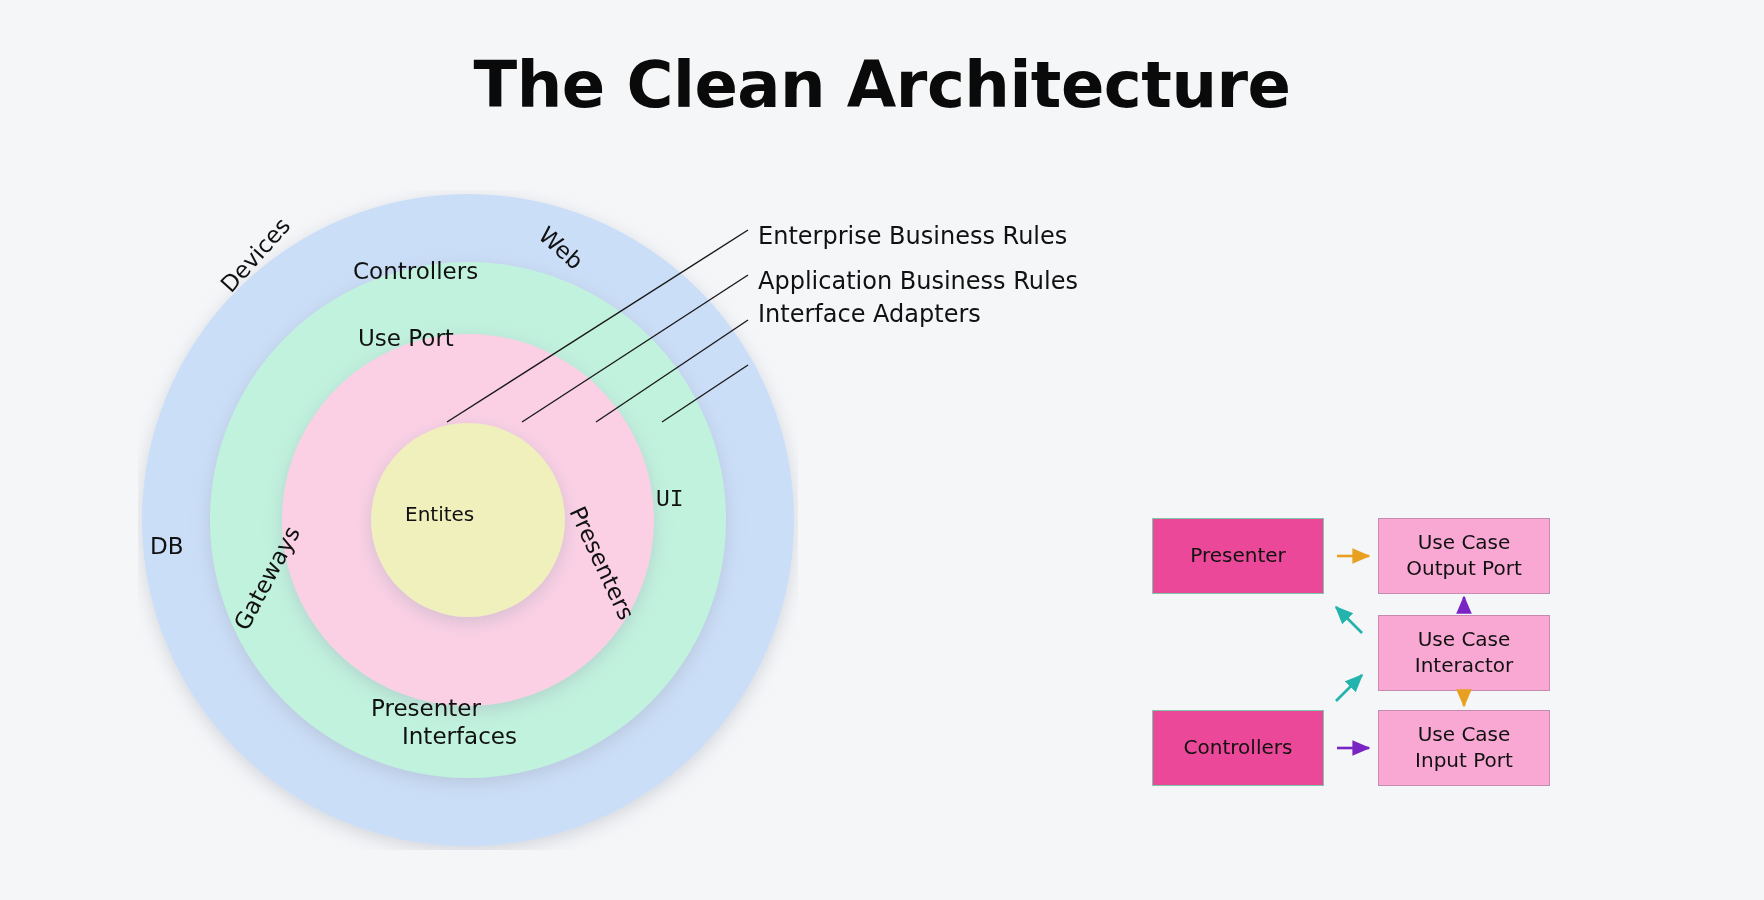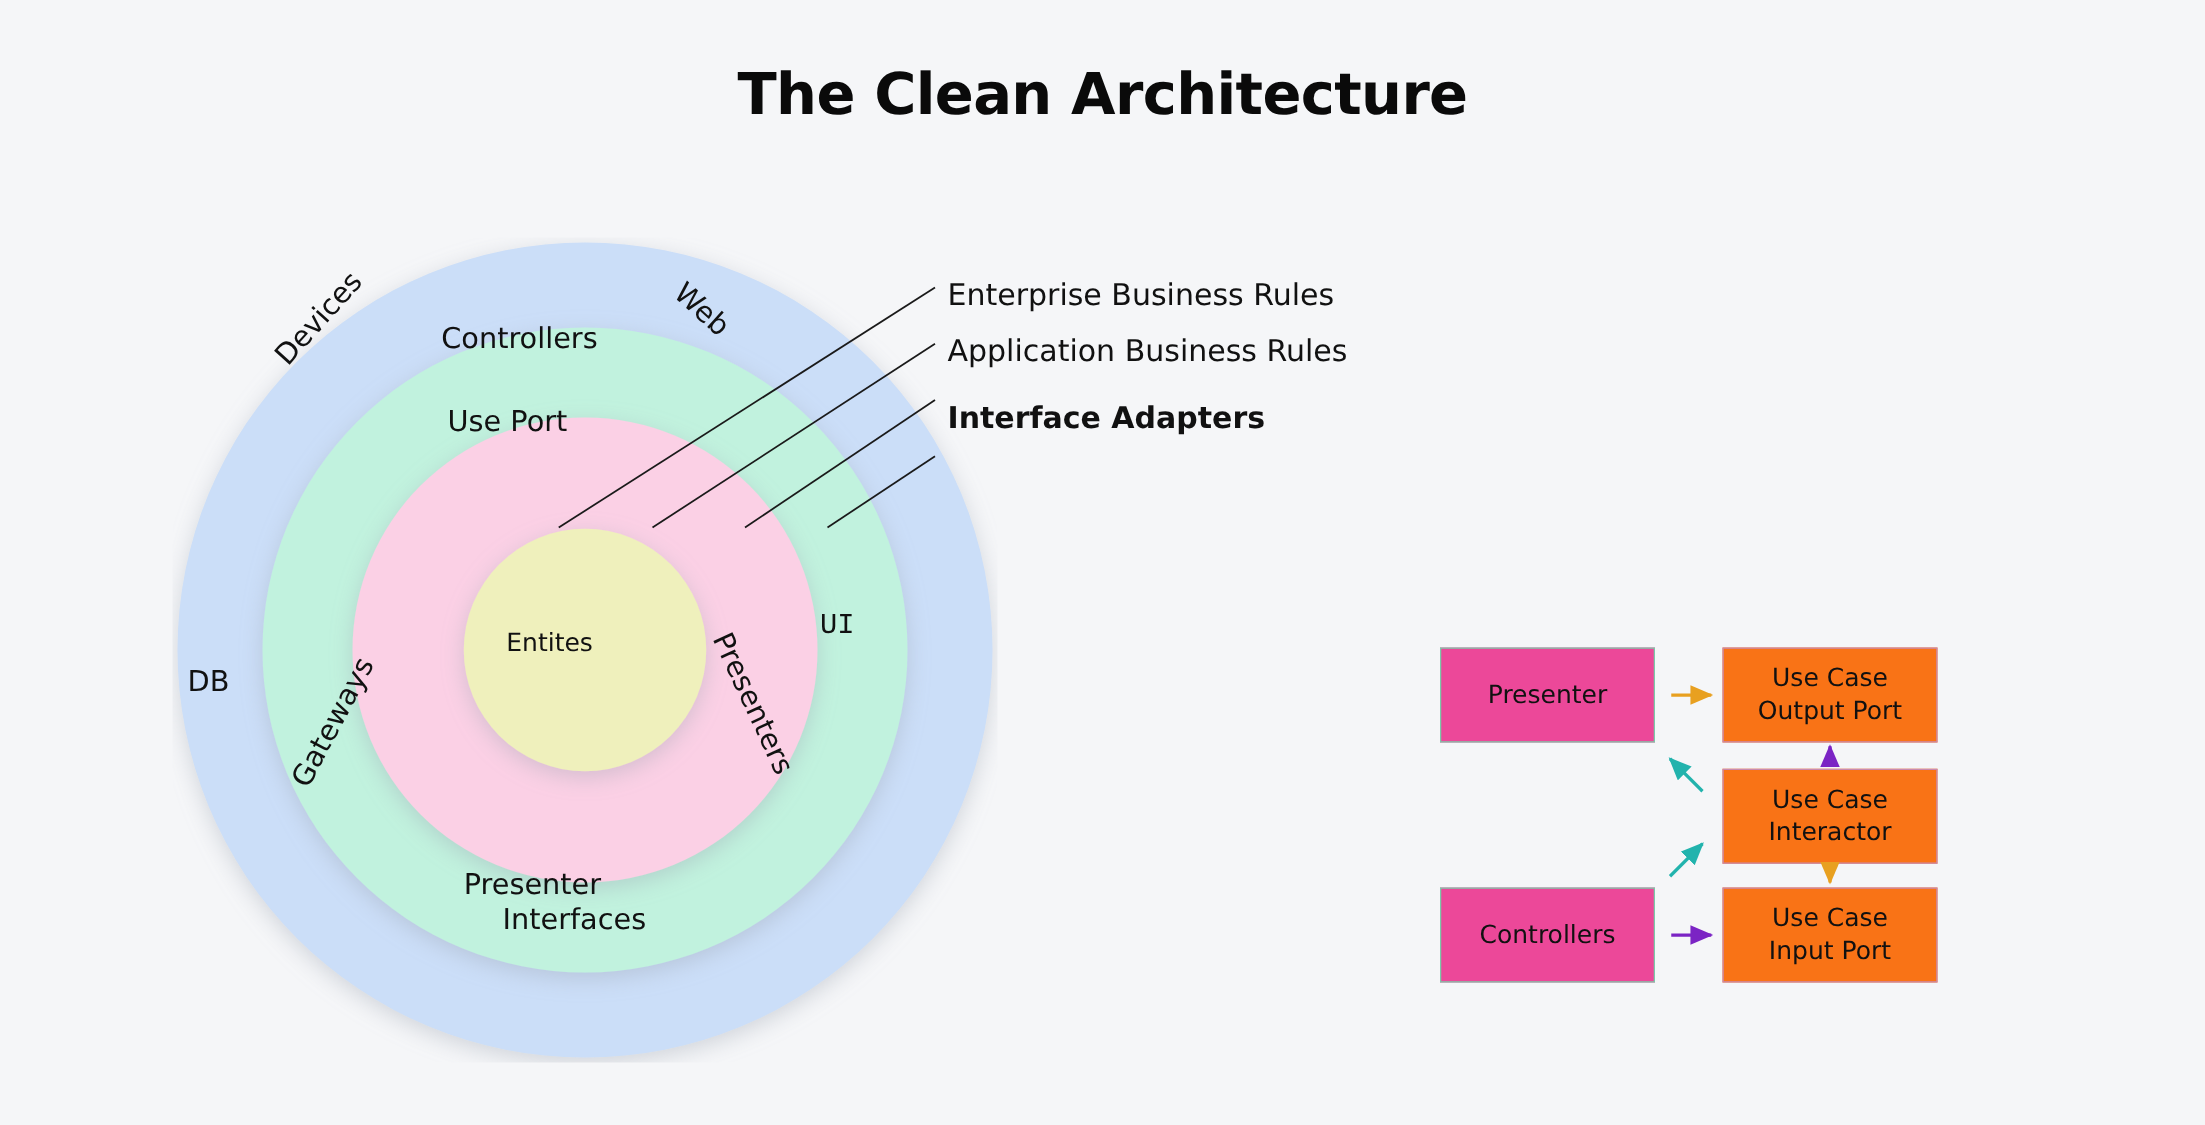--- a/index.html
+++ b/index.html
@@ -22,21 +22,21 @@
     height: 900px;
   }
 
   
   .page-title {
     position: absolute;
     left: 0;
     top: 48px;
     width: 1764px;
     text-align: center;
-    font-size: 46px;
+    font-size: 64px;
     font-weight: 700;
     letter-spacing: -0.5px;
     color: #0a0a0a;
     font-family: "DejaVu Sans", "Liberation Sans", sans-serif;
   }
 
   
   .rings-wrap {
     position: absolute;
     left: 138px;
@@ -108,21 +108,21 @@
     font-size: 20px;
     line-height: 1.28;
     color: #111111;
     font-family: "DejaVu Sans", "Liberation Sans", sans-serif;
   }
   .flow-box.green {
     background: #ec4899;
     border: 1.5px solid #7cc9a9;
   }
   .flow-box.pink {
-    background: #f97316;
+    background: #f9a8d4;
     border: 1.5px solid #c98ab0;
   }
 </style>
 </head>
 <body>
 
 <div id="page-root">
 
   <div class="page-title">The Clean Architecture</div>
 
@@ -157,21 +157,21 @@
 
   <div class="legend-wrap">
     <svg class="legend-svg" viewBox="0 0 740 300">
       <line x1="47" y1="222" x2="348" y2="30" stroke="#1a1a1a" stroke-width="1.4"></line>
       <line x1="122" y1="222" x2="348" y2="75" stroke="#1a1a1a" stroke-width="1.4"></line>
       <line x1="196" y1="222" x2="348" y2="120" stroke="#1a1a1a" stroke-width="1.4"></line>
       <line x1="262" y1="222" x2="348" y2="165" stroke="#1a1a1a" stroke-width="1.4"></line>
     </svg>
     <div class="legend-item" style="top:67px;">Application Business Rules</div>
     <div class="legend-item" style="top:22px;">Enterprise Business Rules</div>
-    <div class="legend-item" style="top:120px;font-weight:bold;">Interface Adapters</div>
+    <div class="legend-item" style="top:100px;">Interface Adapters</div>
   </div>
 
   <div class="flow-wrap">
 
     <div class="flow-box green" style="left:2px;   top:13px;  width:172px; height:76px;">Presenter</div>
 
     <div class="flow-box pink" style="left:228px; top:13px;  width:172px; height:76px;">Use Case<br>Output Port</div>
 
     <div class="flow-box pink" style="left:228px; top:110px; width:172px; height:76px;">Use Case<br>Interactor</div>
 

